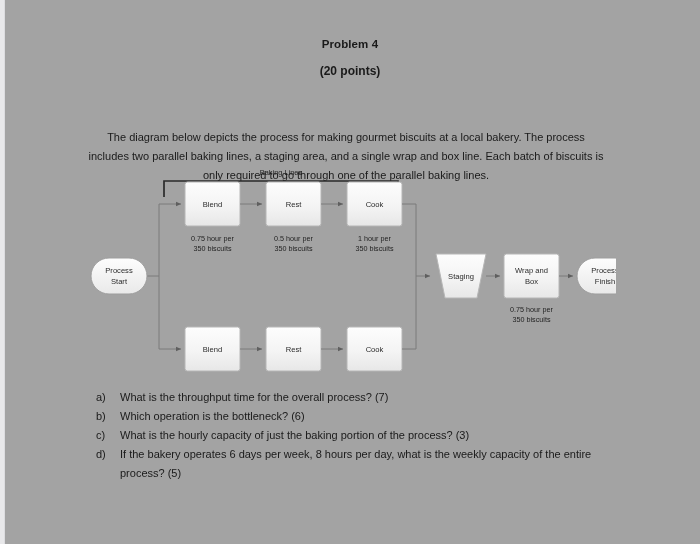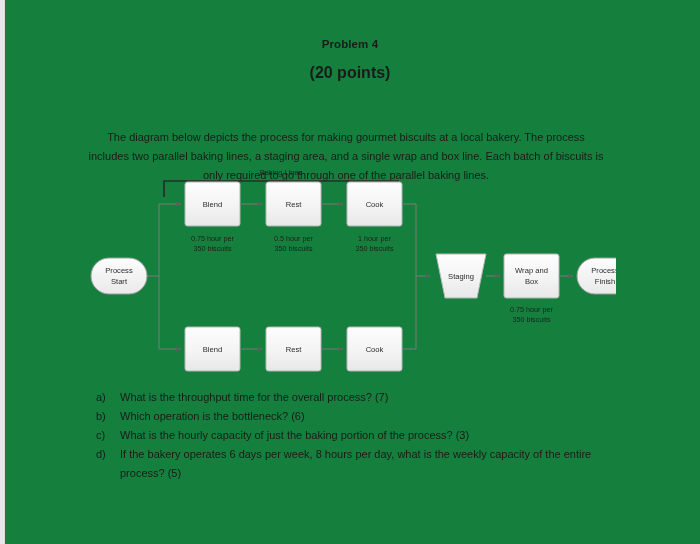--- a/index.html
+++ b/index.html
@@ -11,40 +11,40 @@
     width: 700px;
     height: 544px;
     position: relative;
     font-family: "Liberation Sans", sans-serif;
     color: #1a1a1a;
     overflow: hidden;
   }
   #page {
     position: absolute;
     inset: 0;
-    background: #15803d;
+    background: #a3a3a3;
     text-decoration: underline;
   }
   
   #left-gutter {
     position: absolute;
     left: 0; top: 0;
     width: 5px; height: 544px;
     background: #e8e8ea;
     border-right: 1px solid #dcdcdf;
     box-sizing: border-box;
   }
 
   .title-block {
     position: absolute;
     left: 0; right: 0;
     text-align: center;
   }
   #problem-title { top: 38px; font-size: 11.5px; font-weight: bold; letter-spacing: .1px; }
-  #points-line  { top: 64px; font-size: 16px;  font-weight: bold; }
+  #points-line  { top: 64px; font-size: 12px;  font-weight: bold; }
 
   #intro-paragraph {
     position: absolute;
     left: 86px;
     top: 128px;
     width: 520px;
     font-size: 11px;
     line-height: 19px;
     text-align: center;
   }

